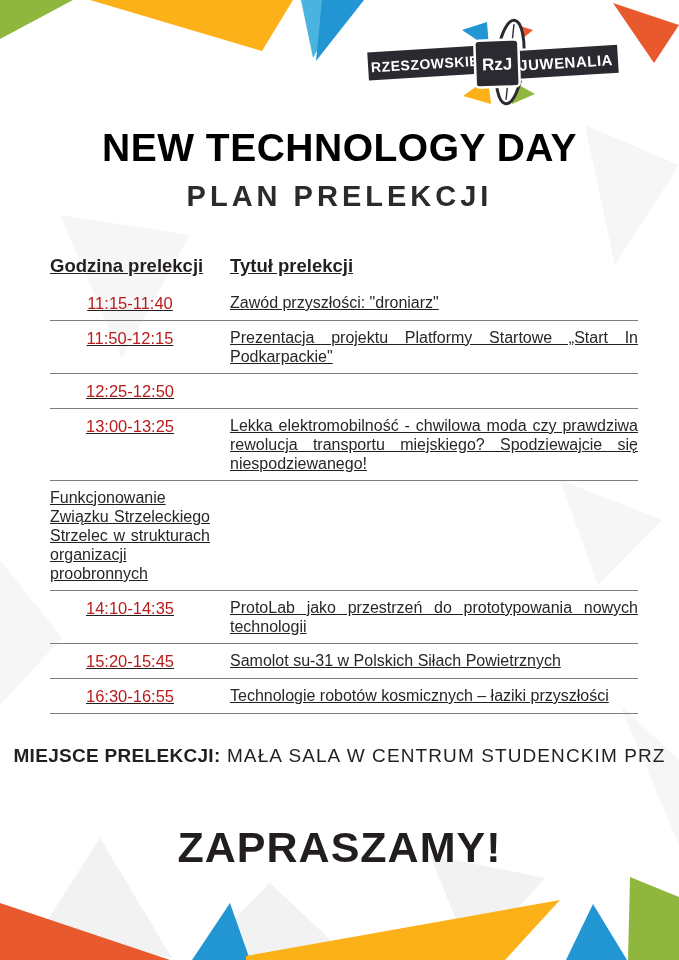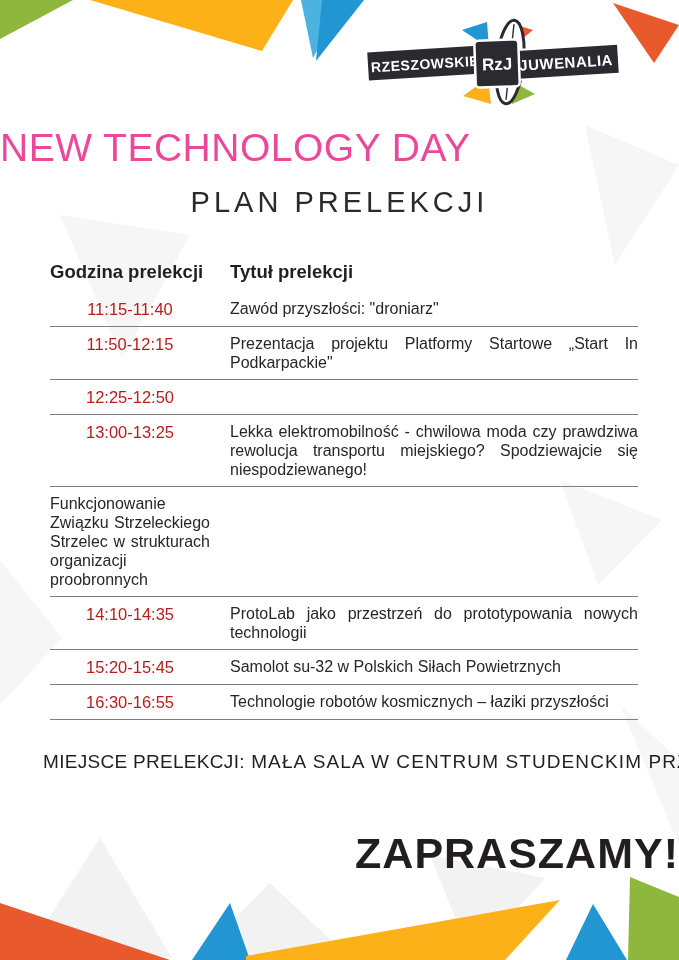--- a/index.html
+++ b/index.html
@@ -5,50 +5,50 @@
   html,body{margin:0;padding:0;}
   body{
     width:679px;height:960px;overflow:hidden;background:#ffffff;
     font-family:"Liberation Sans","DejaVu Sans",sans-serif;color:#231f20;
     position:relative;
   }
   .decor{position:absolute;inset:0;width:679px;height:960px;pointer-events:none;z-index:0;}
   .content{position:relative;z-index:1;}
 
   .page-title{
-    margin-top:126px;text-align:left;
-    font-size:39px;font-weight:400;letter-spacing:.5px;color:#ec4899;
+    margin-top:126px;text-align:center;
+    font-size:39px;font-weight:700;letter-spacing:.5px;color:#000000;
   }
   .page-subtitle{
-    margin-top:16px;text-align:center;
-    font-size:29px;font-weight:400;letter-spacing:4px;color:#2b2b2b;
+    margin-top:10px;text-align:center;
+    font-size:29px;font-weight:700;letter-spacing:4px;color:#2b2b2b;
   }
 
-  .schedule{margin:42px 23px 0 50px;width:588px;}
+  .schedule{margin:42px 23px 0 50px;width:588px;text-decoration:underline;}
   .shead,.srow{display:grid;grid-template-columns:160px 1fr;column-gap:20px;}
   .shead{font-weight:700;font-size:18.5px;padding-bottom:9px;}
   .shead .h-time{text-align:left;}
   .srow{border-bottom:1.4px solid #7f7f7f;padding:7px 0;}
   .srow:first-of-type{border-top:none;}
   .time{
     text-align:center;font-size:16.5px;line-height:19px;align-self:start;
     padding-top:1px;color:#b91c1c;
   }
   .ttl{
     font-size:16px;line-height:19px;text-align:justify;color:#2a2627;
   }
 
   .venue-line{
     margin-top:31px;text-align:center;font-size:19px;white-space:nowrap;
   }
-  .venue-label{font-weight:400;letter-spacing:.3px;padding-left:43px;}
+  .venue-label{font-weight:700;letter-spacing:.3px;}
   .venue-value{font-weight:400;letter-spacing:1.1px;}
 
   .closing{
-    margin-top:56px;text-align:right;
+    margin-top:56px;text-align:center;
     font-size:43px;font-weight:800;letter-spacing:1px;color:#221e1f;
   }
 </style>
 </head>
 <body>
 
 <svg class="decor" viewBox="0 0 679 960" aria-hidden="true">
 
   <polygon points="60,215 190,235 122,358" fill="#f6f6f6"></polygon>
   <polygon points="585,125 679,165 615,265" fill="#f6f6f6"></polygon>
@@ -135,21 +135,21 @@
   </div>
 
   <div class="srow">
     <div class="time">14:10-14:35</div>
     <div class="ttl">ProtoLab jako przestrzeń do prototypowania nowych technologii</div>
   </div>
 
 
   <div class="srow">
     <div class="time">15:20-15:45</div>
-    <div class="ttl">Samolot su-32 w Polskich Siłach Powietrznych</div>
+    <div class="ttl">Samolot su-31 w Polskich Siłach Powietrznych</div>
   </div>
 
 
   <div class="srow">
     <div class="time">16:30-16:55</div>
     <div class="ttl">Technologie robotów kosmicznych – łaziki przyszłości</div>
   </div>
 </div>
   </div>
 

